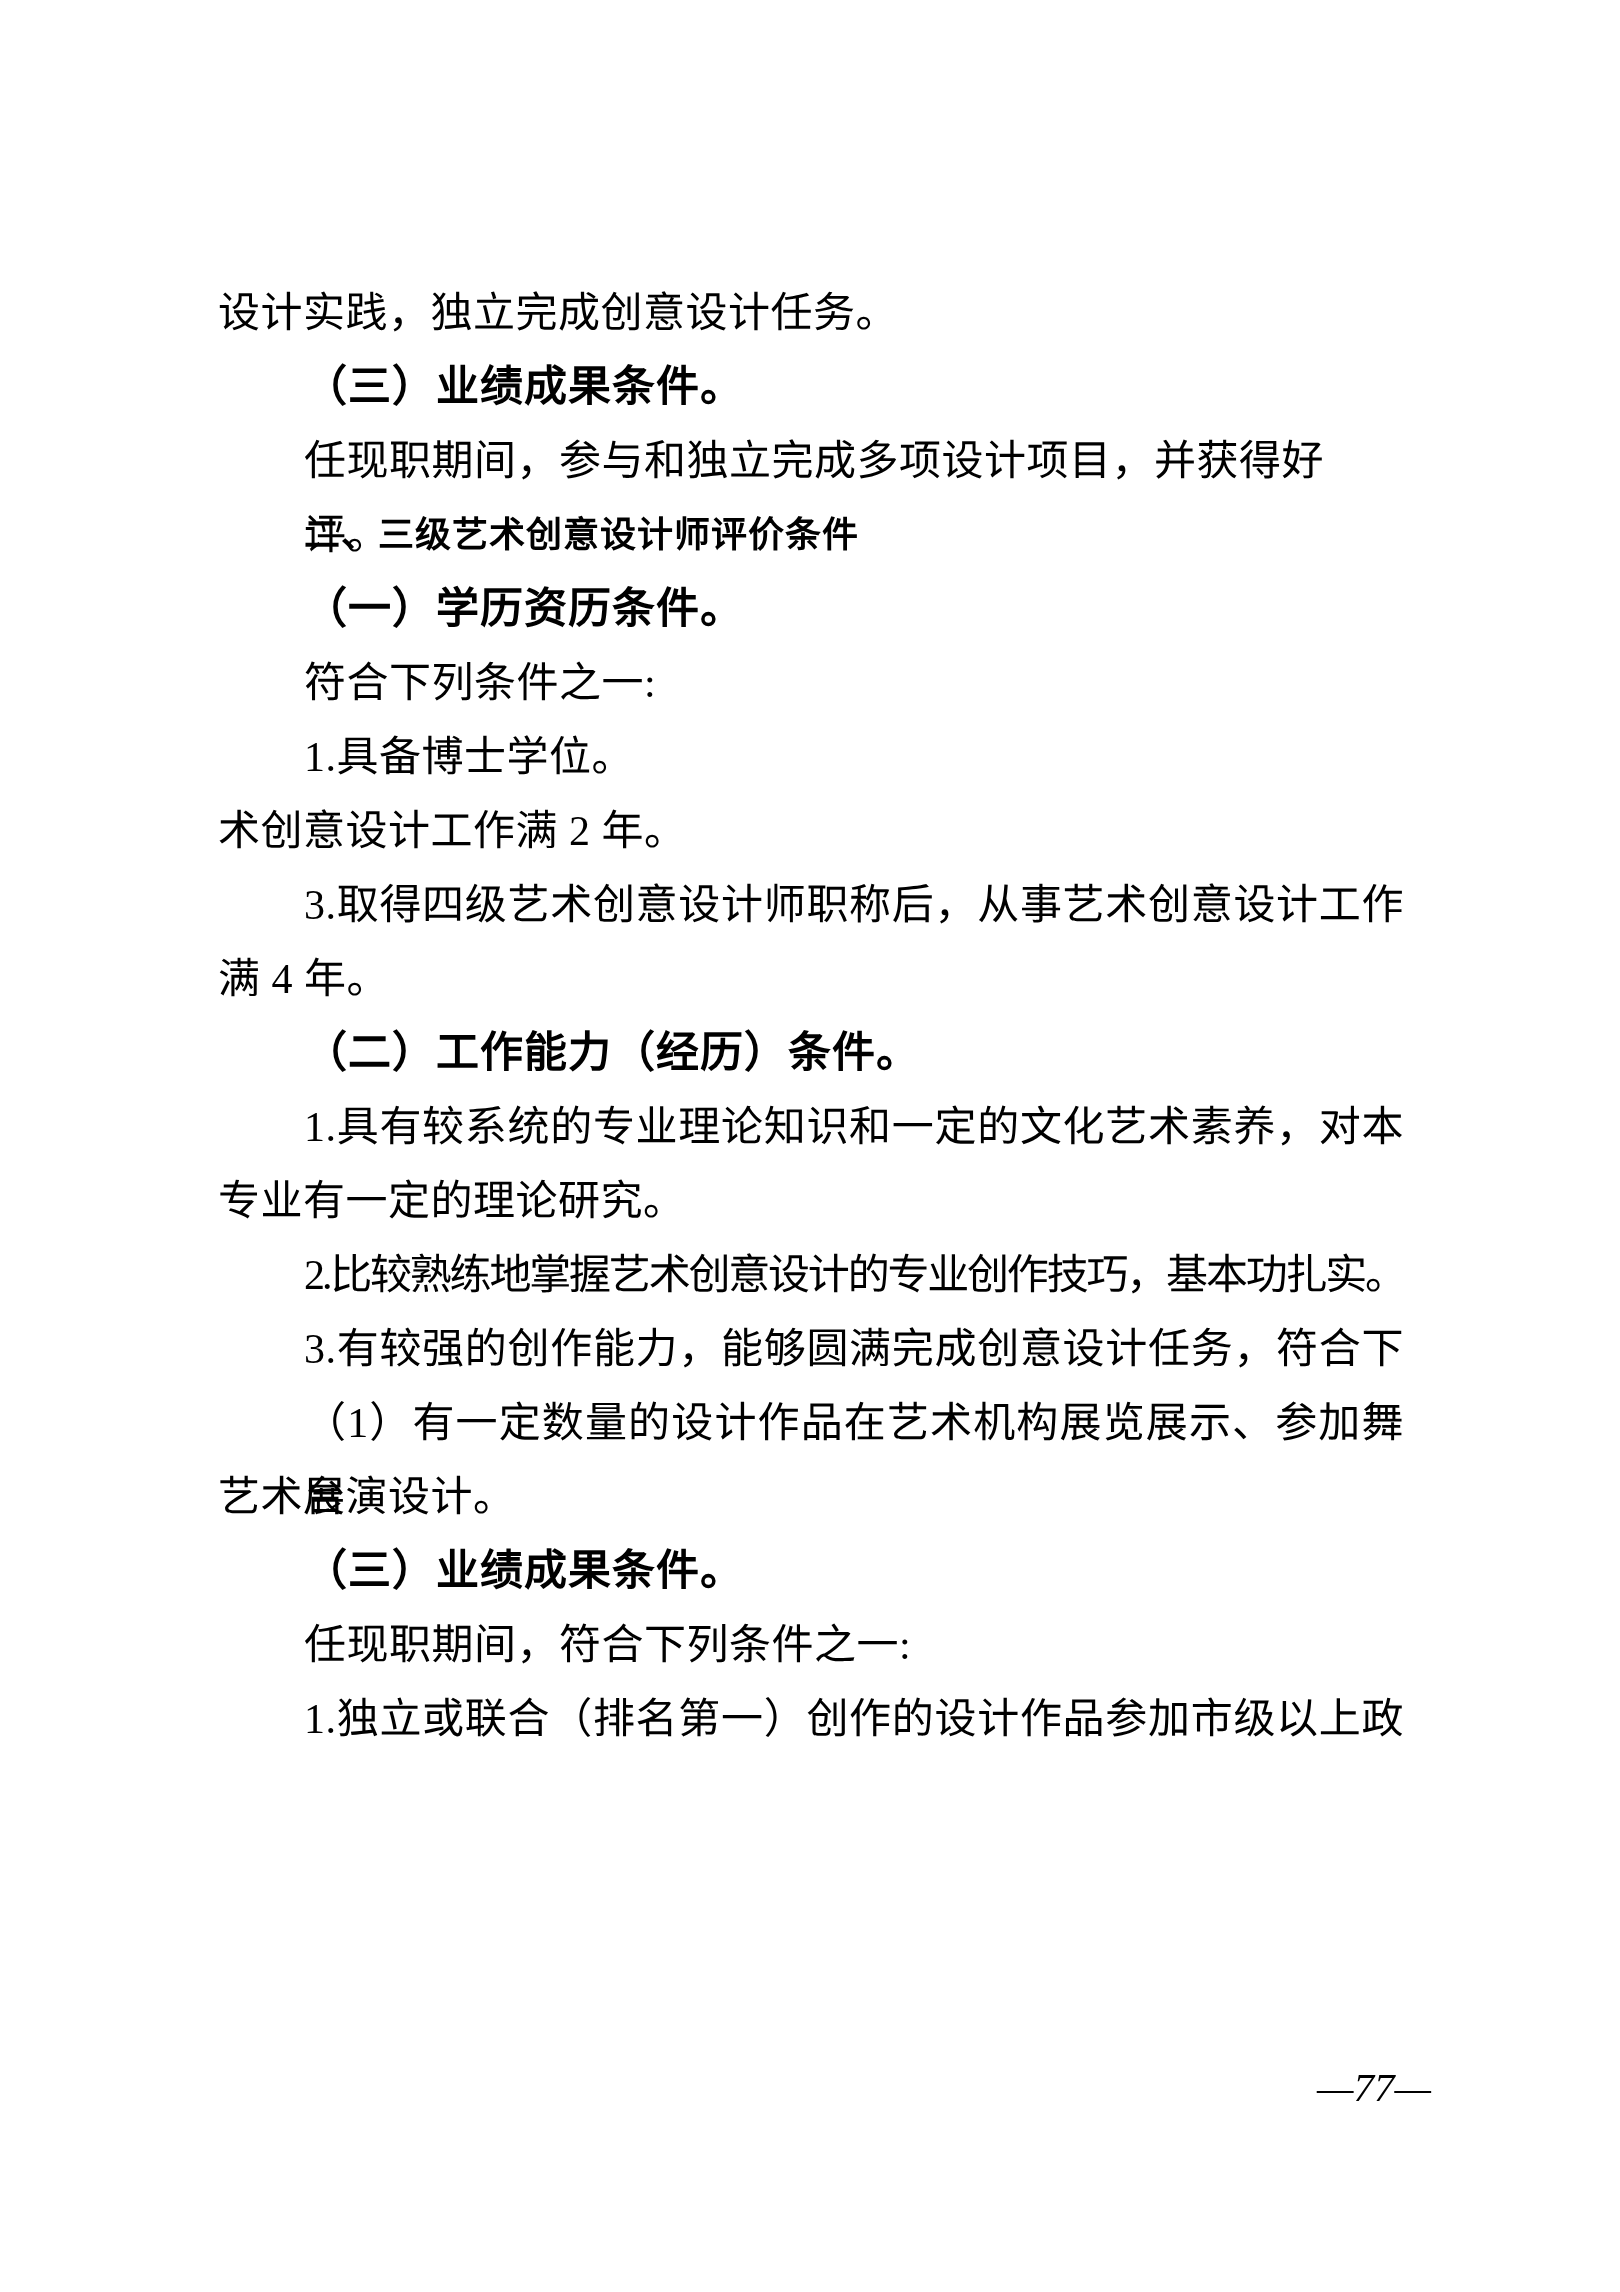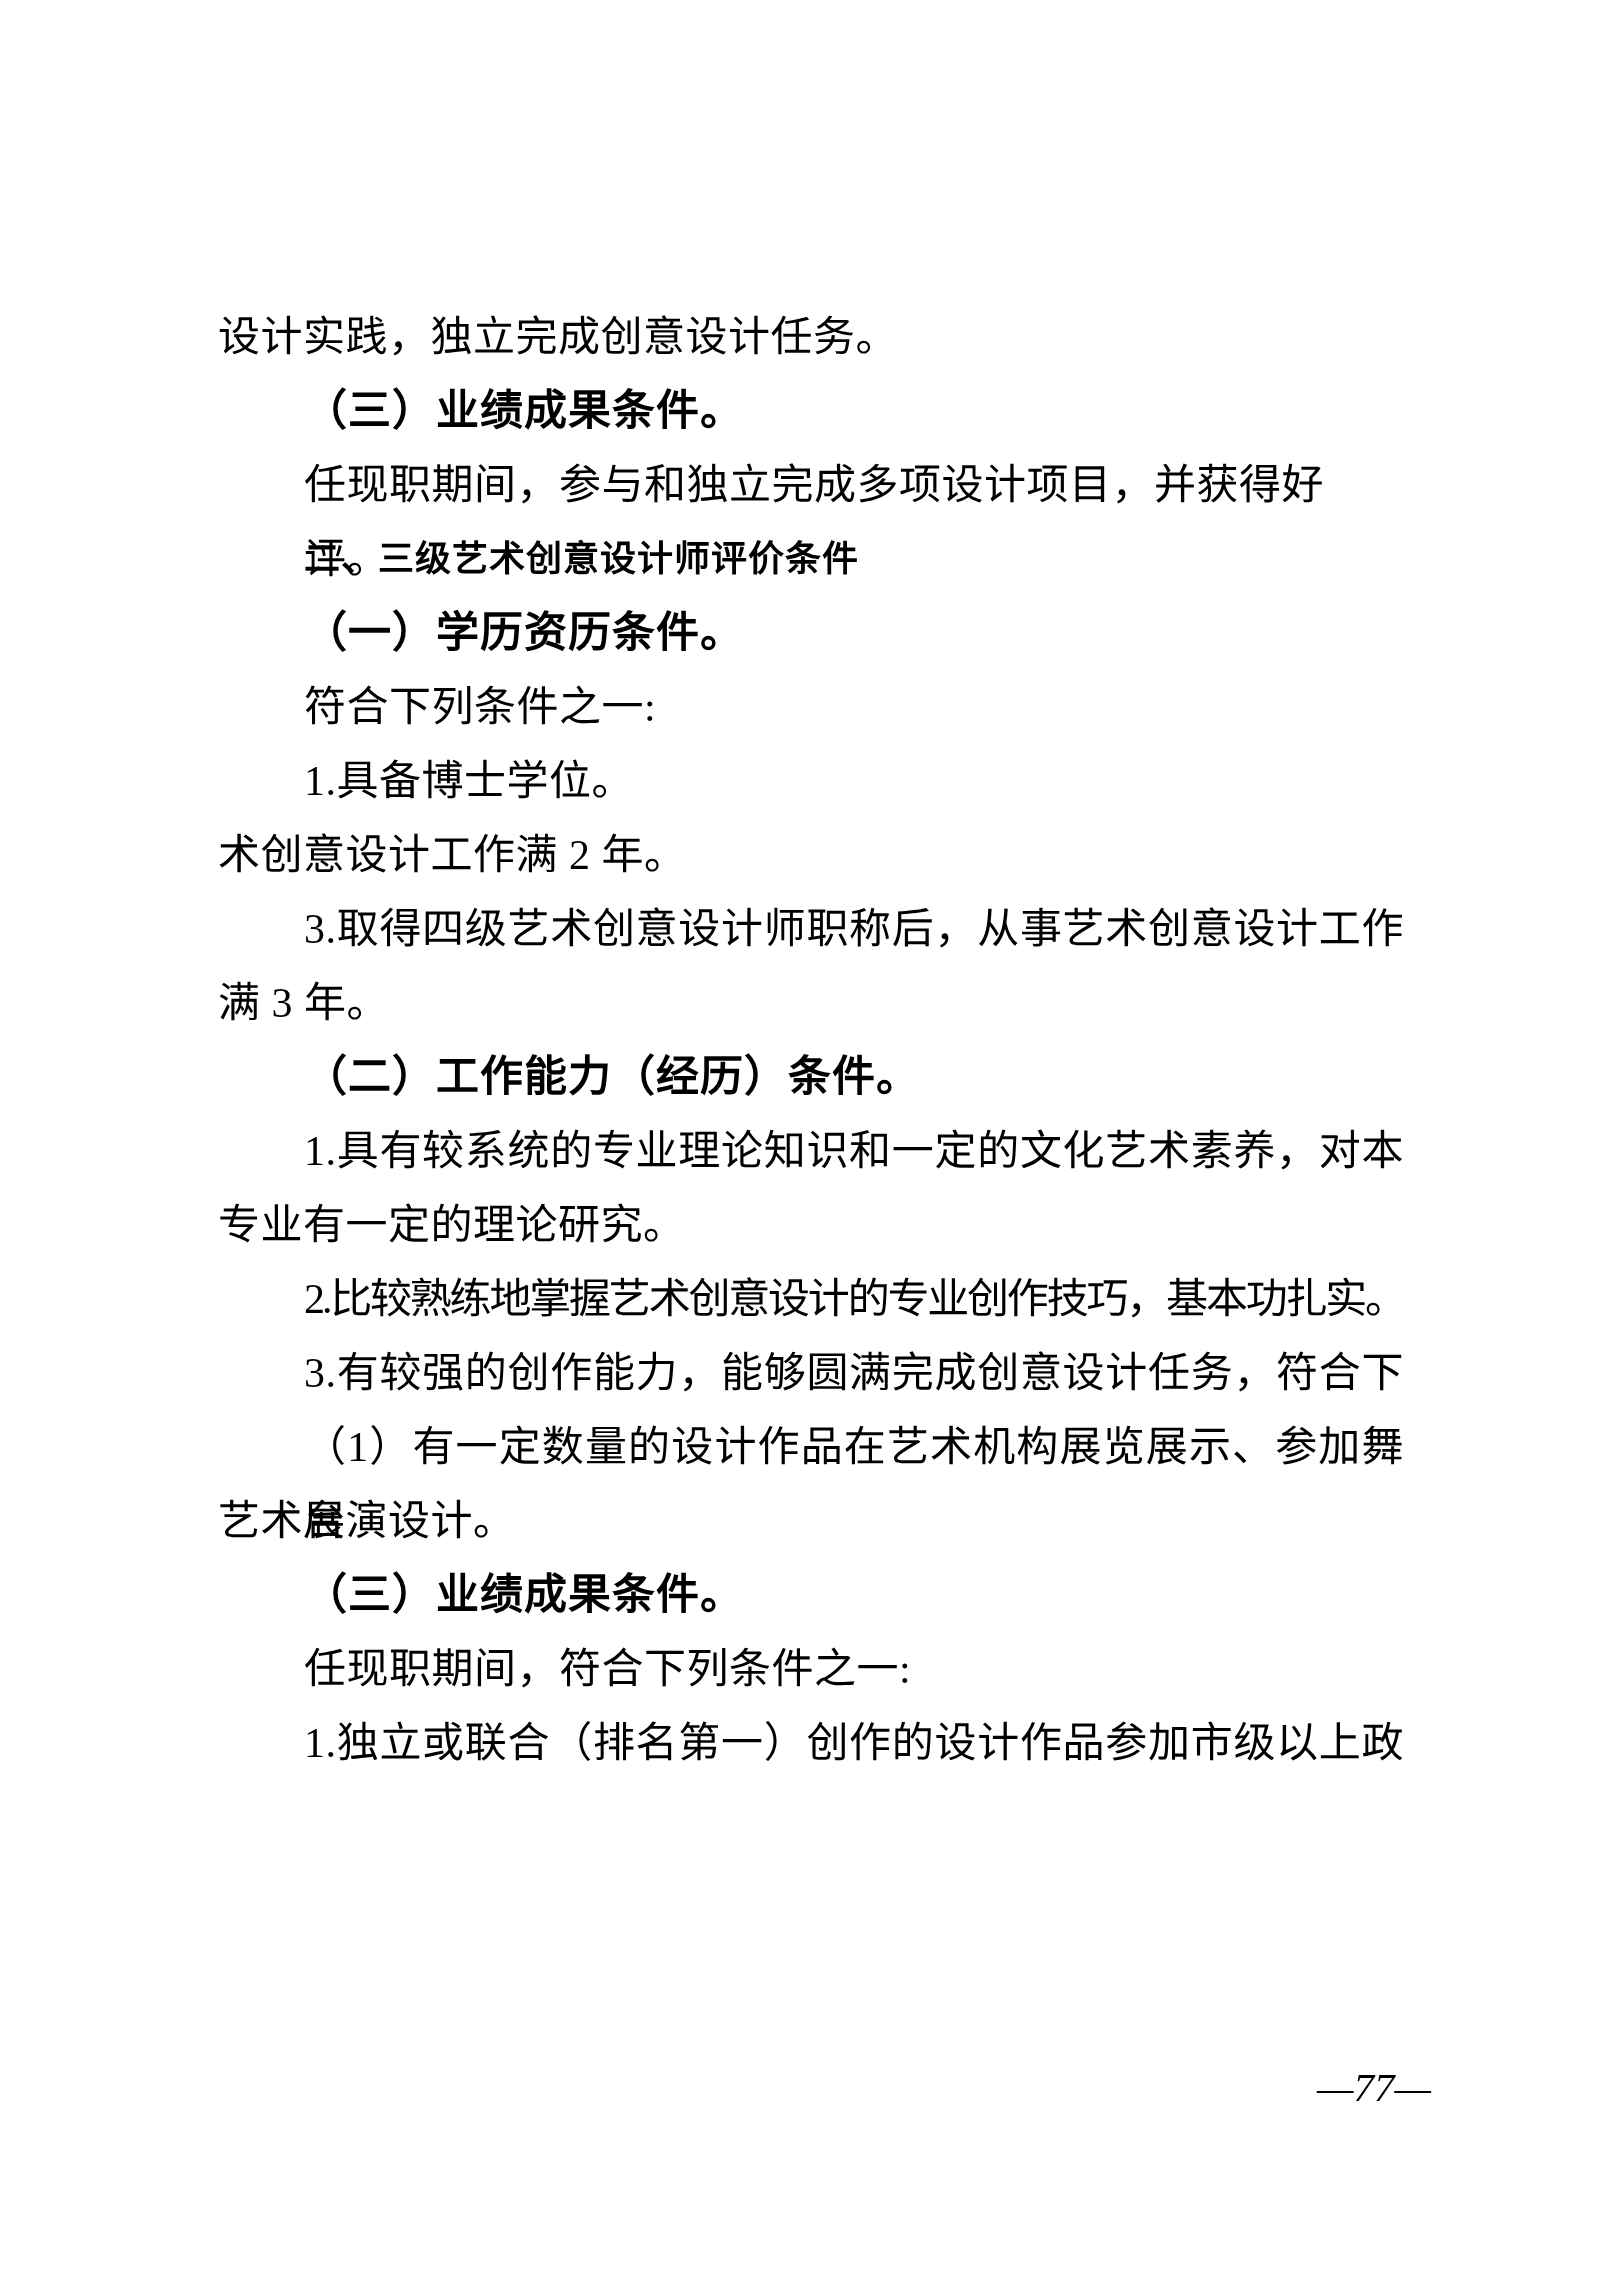--- a/index.html
+++ b/index.html
@@ -13,21 +13,21 @@
     height: 2293px;
     margin: 0 auto;
     background: #ffffff;
     color: #000000;
     font-family: "Liberation Serif", serif;
     overflow: hidden;
   }
   .text-column {
     position: absolute;
     left: 218px;
-    top: 300px;
+    top: 276px;
     width: 1186px;
   }
   .line {
     font-size: 42px;
     height: 74px;
     line-height: 74px;
     font-weight: 400;
     letter-spacing: 0.5px;
   }
   .line.indent {
@@ -69,21 +69,21 @@
   <main class="text-column">
       <div class="line">设计实践，独立完成创意设计任务。</div>
       <div class="line subheading indent">（三）业绩成果条件。</div>
       <div class="line indent">任现职期间，参与和独立完成多项设计项目，并获得好评。</div>
       <div class="line heading indent">二、三级艺术创意设计师评价条件</div>
       <div class="line subheading indent">（一）学历资历条件。</div>
       <div class="line indent">符合下列条件之一:</div>
       <div class="line indent">1.具备博士学位。</div>
       <div class="line">术创意设计工作满 2 年。</div>
       <div class="line indent fill">3.取得四级艺术创意设计师职称后，从事艺术创意设计工作</div>
-      <div class="line">满 3 年。</div>
+      <div class="line">满 4 年。</div>
       <div class="line subheading indent">（二）工作能力（经历）条件。</div>
       <div class="line indent fill">1.具有较系统的专业理论知识和一定的文化艺术素养，对本</div>
       <div class="line">专业有一定的理论研究。</div>
       <div class="line indent fill tight">2.比较熟练地掌握艺术创意设计的专业创作技巧，基本功扎实。</div>
       <div class="line indent fill">3.有较强的创作能力，能够圆满完成创意设计任务，符合下</div>
       <div class="line indent fill">（1）有一定数量的设计作品在艺术机构展览展示、参加舞台</div>
       <div class="line">艺术展演设计。</div>
       <div class="line subheading indent">（三）业绩成果条件。</div>
       <div class="line indent">任现职期间，符合下列条件之一:</div>
       <div class="line indent fill">1.独立或联合（排名第一）创作的设计作品参加市级以上政</div>

